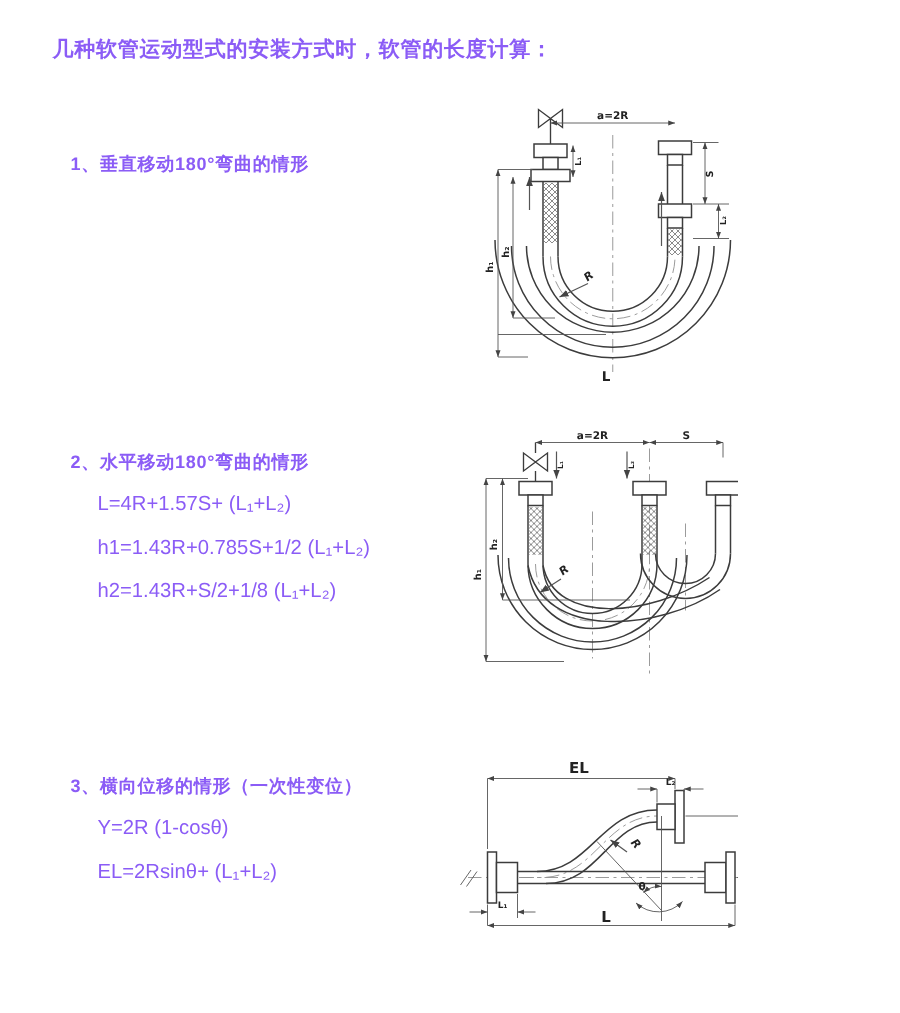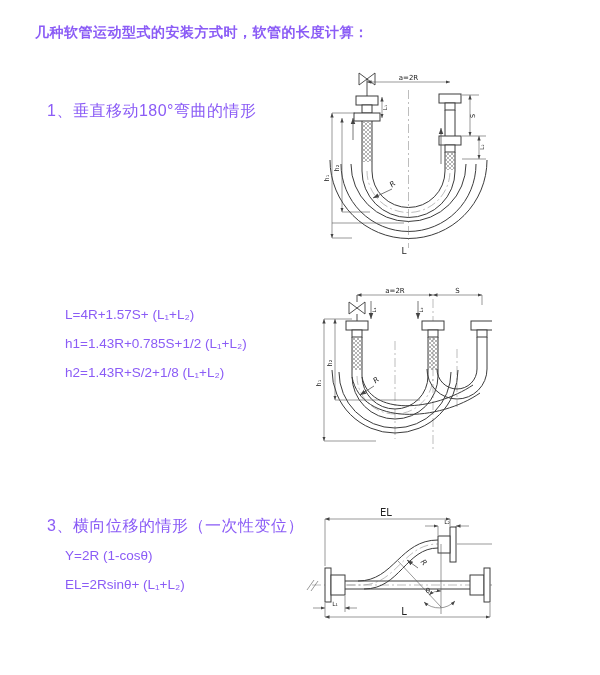--- a/index.html
+++ b/index.html
@@ -3,41 +3,42 @@
 <meta charset="utf-8">
 <style>
   html,body{margin:0;padding:0;background:#fff;}
   .page{position:relative;width:492px;height:675px;background:#ffffff;overflow:hidden;
         font-family:"Liberation Sans","DejaVu Sans",sans-serif;color:#8b5cf6;}
   .title{position:absolute;left:35px;top:24px;font-size:14px;font-weight:bold;letter-spacing:.5px;}
   .section{position:absolute;left:47px;width:265px;}
   .sec1{top:101px;}
   .sec2{top:300px;}
   .sec3{top:516px;}
-  .sec-heading{font-size:16px;font-weight:normal;letter-spacing:.5px;margin:0 0 4px 0;}
+  .sec-heading{font-size:12px;font-weight:bold;letter-spacing:.5px;margin:0 0 4px 0;}
   .formulas{margin:0 0 0 18px;font-size:13.5px;line-height:29px;white-space:nowrap;}
-  .diagram{position:absolute;}
+  .diagram{position:absolute;font-weight:bold;}
   .d1{left:308px;top:66px;width:280px;height:192px;}
   .d2{left:308px;top:281px;width:290px;height:178px;}
   .d3{left:298px;top:498px;width:300px;height:162px;}
   svg{display:block;width:100%;height:100%;}
   svg text{font-family:"DejaVu Sans","Liberation Sans",sans-serif;fill:#222;}
 </style>
 </head>
 <body>
 
 <div class="page">
 
   <div class="title">几种软管运动型式的安装方式时，软管的长度计算：</div>
 
   <div class="section sec1">
     <div class="sec-heading">1、垂直移动180°弯曲的情形</div>
   </div>
 
   <div class="section sec2">
+    <div class="sec-heading">2、水平移动180°弯曲的情形</div>
     <div class="formulas">
       <div>L=4R+1.57S+ (L₁+L₂)</div>
       <div>h1=1.43R+0.785S+1/2 (L₁+L₂)</div>
       <div>h2=1.43R+S/2+1/8 (L₁+L₂)</div>
     </div>
   </div>
 
   <div class="section sec3">
     <div class="sec-heading">3、横向位移的情形（一次性变位）</div>
     <div class="formulas">

